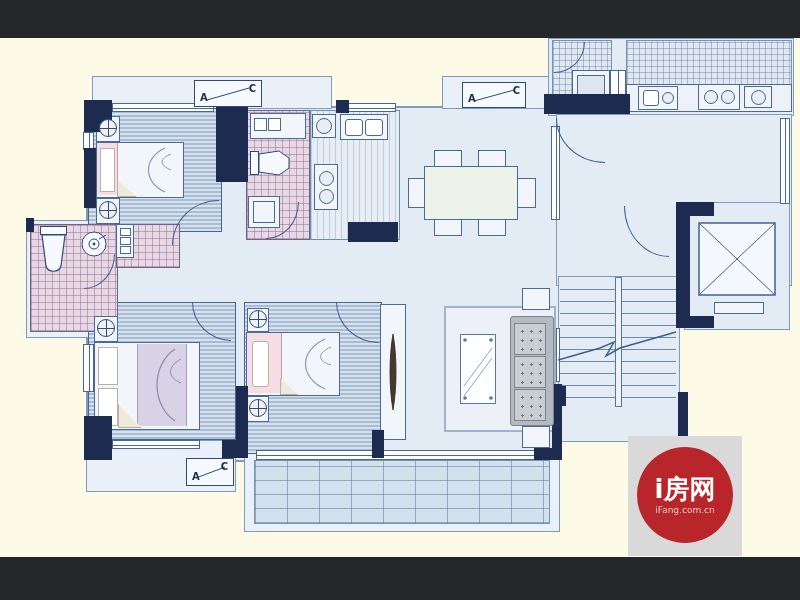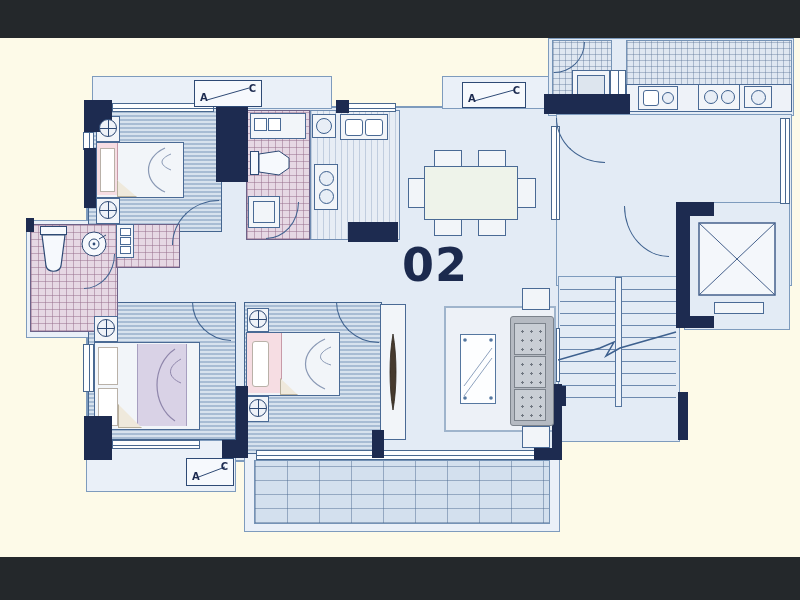--- a/index.html
+++ b/index.html
@@ -179,21 +179,20 @@
   </div>
 
   <div class="furn" style="left:434px;top:150px;width:26px;height:18px;"></div>
   <div class="furn" style="left:478px;top:150px;width:26px;height:18px;"></div>
   <div class="furn" style="left:408px;top:178px;width:18px;height:28px;"></div>
   <div class="furn" style="left:516px;top:178px;width:18px;height:28px;"></div>
   <div class="furn" style="left:434px;top:216px;width:26px;height:18px;"></div>
   <div class="furn" style="left:478px;top:216px;width:26px;height:18px;"></div>
   <div class="furn" style="left:424px;top:166px;width:92px;height:52px;background:#eef3ea;"></div>
 
-  <div class="unitnum" style="left:402px;top:238px;">02</div>
 
   <div class="abs" style="left:444px;top:306px;width:108px;height:122px;background:#edf1f7;border:2px solid #9fb4cc;z-index:20;"></div>
   <div class="furn" style="left:522px;top:288px;width:26px;height:20px;z-index:23;"></div>
   <div class="furn" style="left:522px;top:426px;width:26px;height:20px;z-index:23;"></div>
   <svg class="abs" style="left:460px;top:334px;z-index:23;" width="36" height="70" viewBox="0 0 36 70">
     <rect x="0.5" y="0.5" width="35" height="69" fill="#fdfeff" stroke="#5577a0"></rect>
     <line x1="4" y1="52" x2="32" y2="14" stroke="#8fa3bf" stroke-width="1"></line>
     <line x1="4" y1="62" x2="32" y2="24" stroke="#8fa3bf" stroke-width="1"></line>
     <circle cx="5" cy="6" r="1.8" fill="#5577a0"></circle>
       <circle cx="31" cy="6" r="1.8" fill="#5577a0"></circle>
@@ -276,17 +275,23 @@
     <line x1="77" y1="1" x2="1" y2="73" stroke="#46618c"></line>
   </svg>
   <div class="furn" style="left:714px;top:302px;width:48px;height:10px;z-index:23;"></div>
 
   <div class="stairs" style="left:560px;top:278px;width:116px;height:124px;"></div>
   <div class="abs" style="left:615px;top:277px;width:5px;height:128px;background:#eef2f8;border:1px solid #55759f;z-index:21;"></div>
   <svg class="abs" style="left:558px;top:322px;z-index:22;" width="120" height="44" viewBox="0 0 120 44">
     <polyline points="0,38 42,26 56,20 48,34 62,26 118,10" fill="none" stroke="#3d608e" stroke-width="1.5"></polyline>
   </svg>
 
+  <div class="logo-square" style="left:628px;top:436px;width:114px;height:120px;">
+    <div class="logo-circle" style="left:9px;top:11px;width:96px;height:96px;">
+      <div class="logo-title">i房网</div>
+      <div class="logo-domain">iFang.com.cn</div>
+    </div>
+  </div>
 
   <div class="bar" style="top:0;height:38px;"></div>
   <div class="bar" style="top:557px;height:43px;"></div>
 
 </div>
 
 </body></html>

